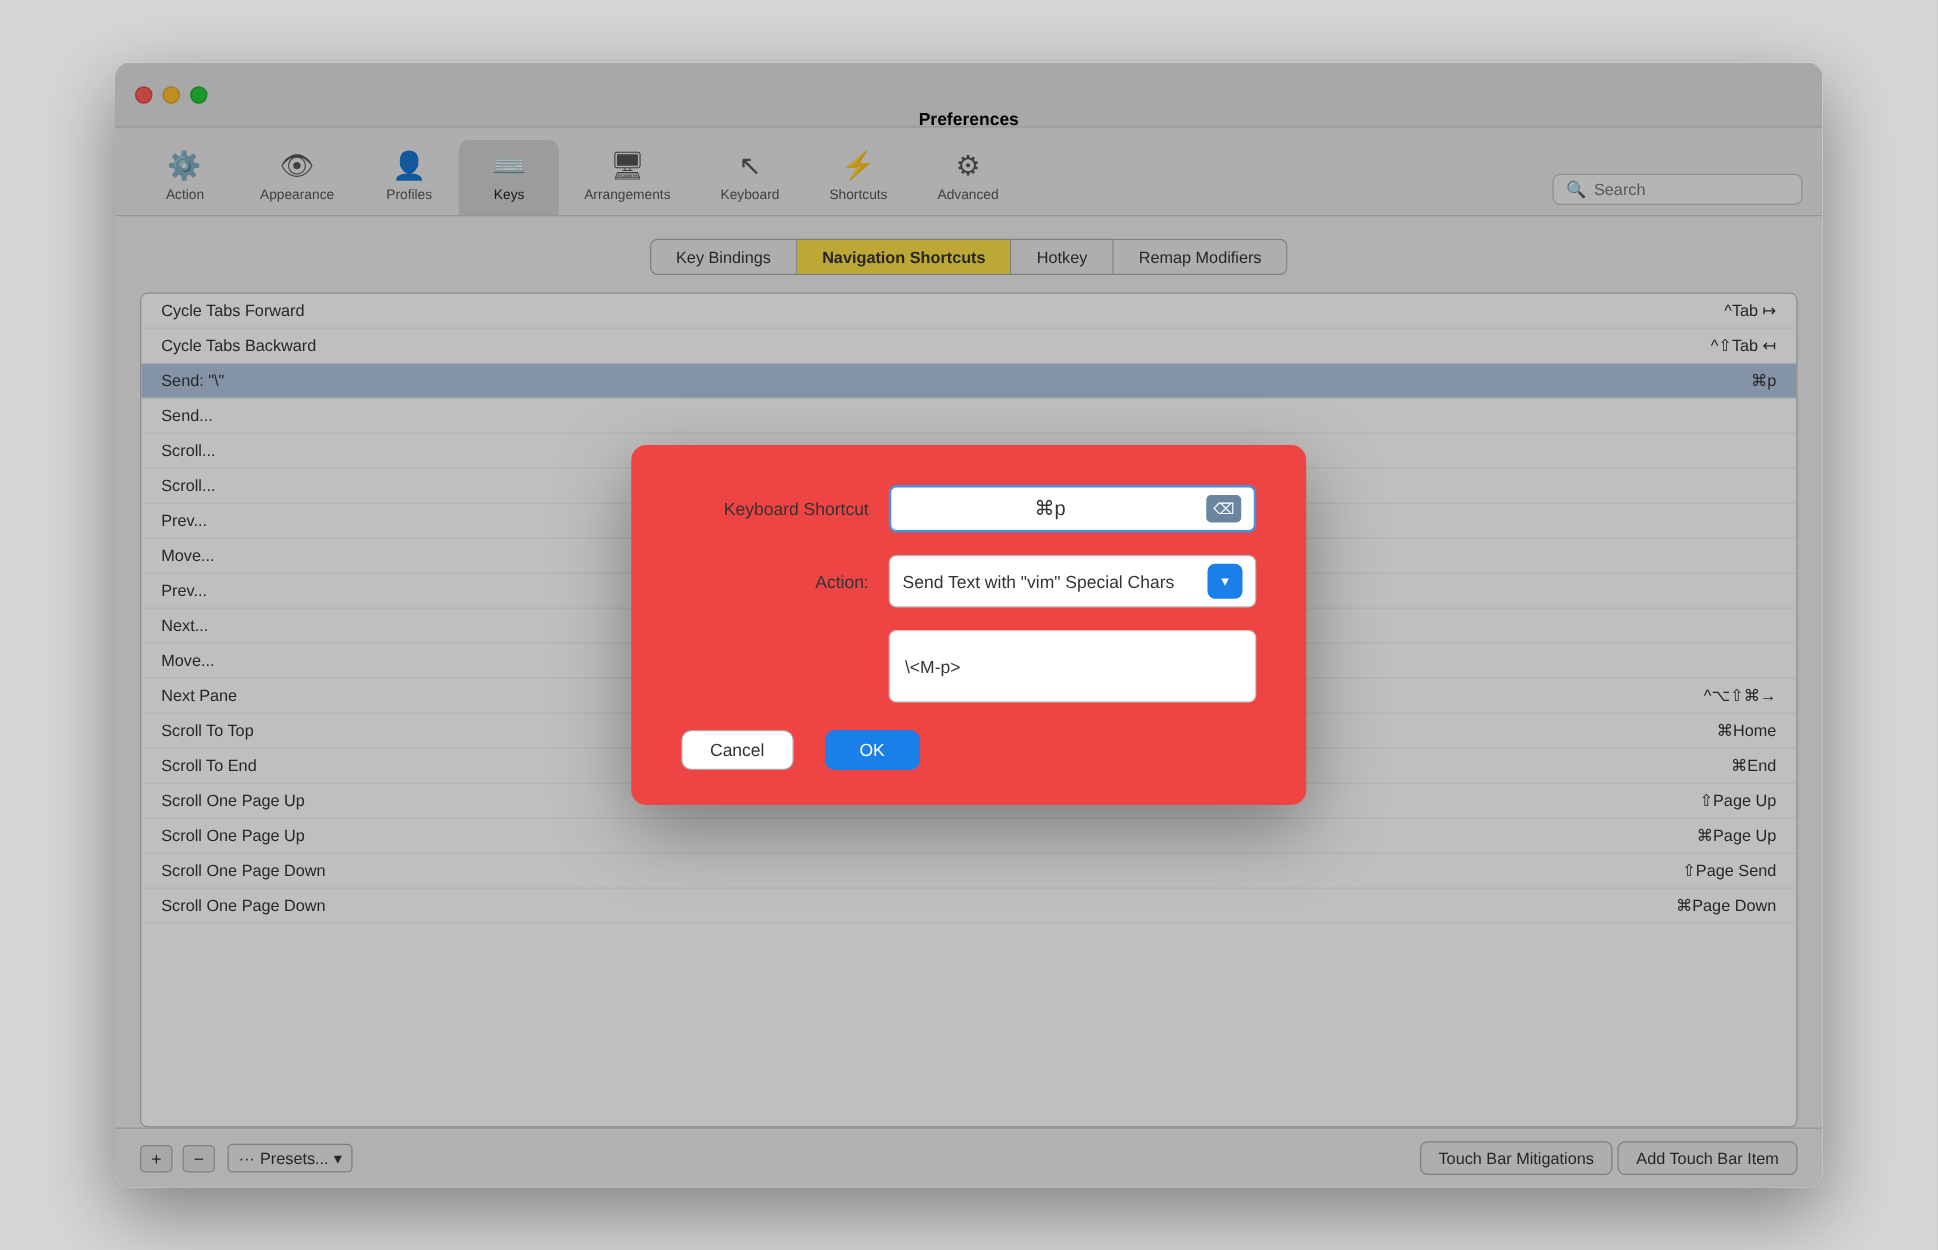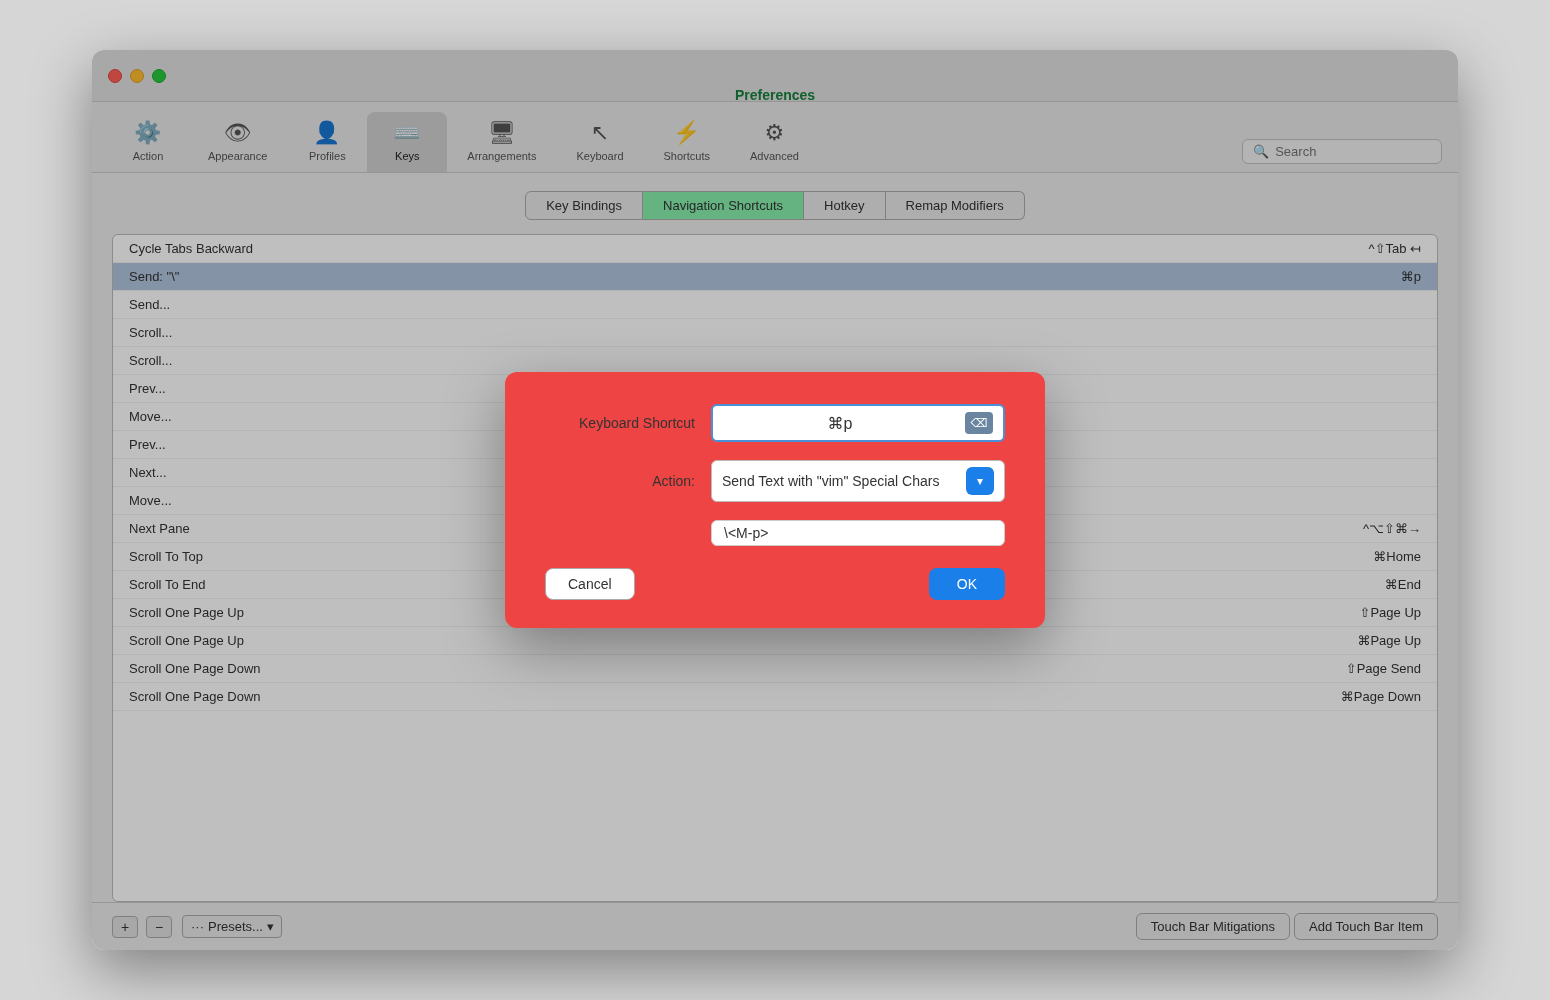--- a/index.html
+++ b/index.html
@@ -50,21 +50,21 @@
     }
     .tl-close { background: #ff5f57; border: 1px solid #e0443e; }
     .tl-minimize { background: #ffbd2e; border: 1px solid #dea123; }
     .tl-maximize { background: #28c940; border: 1px solid #1aab29; }
     .window-title {
       position: absolute;
       left: 50%;
       transform: translateX(-50%);
       font-size: 14px;
       font-weight: 600;
-      color: #15803d;
+      color: #000000;
       margin-top: 39px;
     }
 
     
     .toolbar {
       background: #e8e8e8;
       padding: 10px 16px 0;
       display: flex;
       align-items: flex-end;
       gap: 0;
@@ -141,22 +141,22 @@
       font-size: 13px;
       cursor: pointer;
       border: 1px solid #aaa;
       color: #333;
       background: #e8e8e8;
     }
     .subtab:first-child { border-radius: 6px 0 0 6px; }
     .subtab:last-child { border-radius: 0 6px 6px 0; }
     .subtab + .subtab { border-left: none; }
     .subtab.active {
-      background: #86efac;
-      font-weight: 400;
+      background: #fde047;
+      font-weight: 700;
     }
 
     
     .list-container {
       flex: 1;
       margin: 0 20px;
       background: #fff;
       border: 1px solid #bbb;
       border-radius: 6px;
       overflow-y: auto;
@@ -319,30 +319,30 @@
       display: flex;
       align-items: center;
       justify-content: center;
       color: #fff;
       font-size: 12px;
       cursor: pointer;
     }
     .modal-text-input {
       border: 1px solid #ccc;
       border-radius: 6px;
-      padding: 4px 12px;
+      padding: 20px 12px;
       font-size: 14px;
       color: #333;
       outline: none;
       background: #fff;
       width: 100%;
     }
     .modal-buttons {
       display: flex;
-      justify-content: space-between;
+      justify-content: flex-start;
       gap: 25px;
       margin-top: 4px;
     }
     .btn-cancel {
       padding: 7px 22px;
       background: #fff;
       border: 1px solid #aaa;
       border-radius: 8px;
       font-size: 14px;
       cursor: pointer;
@@ -419,20 +419,24 @@
 
     <div class="subtabs">
       <div class="subtab">Key Bindings</div>
       <div class="subtab active">Navigation Shortcuts</div>
       <div class="subtab">Hotkey</div>
       <div class="subtab">Remap Modifiers</div>
     </div>
 
     <div class="list-container">
 
+    <div class="list-item">
+          <span class="item-name">Cycle Tabs Forward</span>
+          <span class="item-shortcut">^Tab ↦</span>
+        </div>
         <div class="list-item">
           <span class="item-name">Cycle Tabs Backward</span>
           <span class="item-shortcut">^⇧Tab ↤</span>
         </div>
         <div class="list-item selected">
           <span class="item-name">Send: "\<m-p>"</m-p></span>
           <span class="item-shortcut">⌘p</span>
         </div>
         <div class="list-item">
           <span class="item-name">Send...</span>

